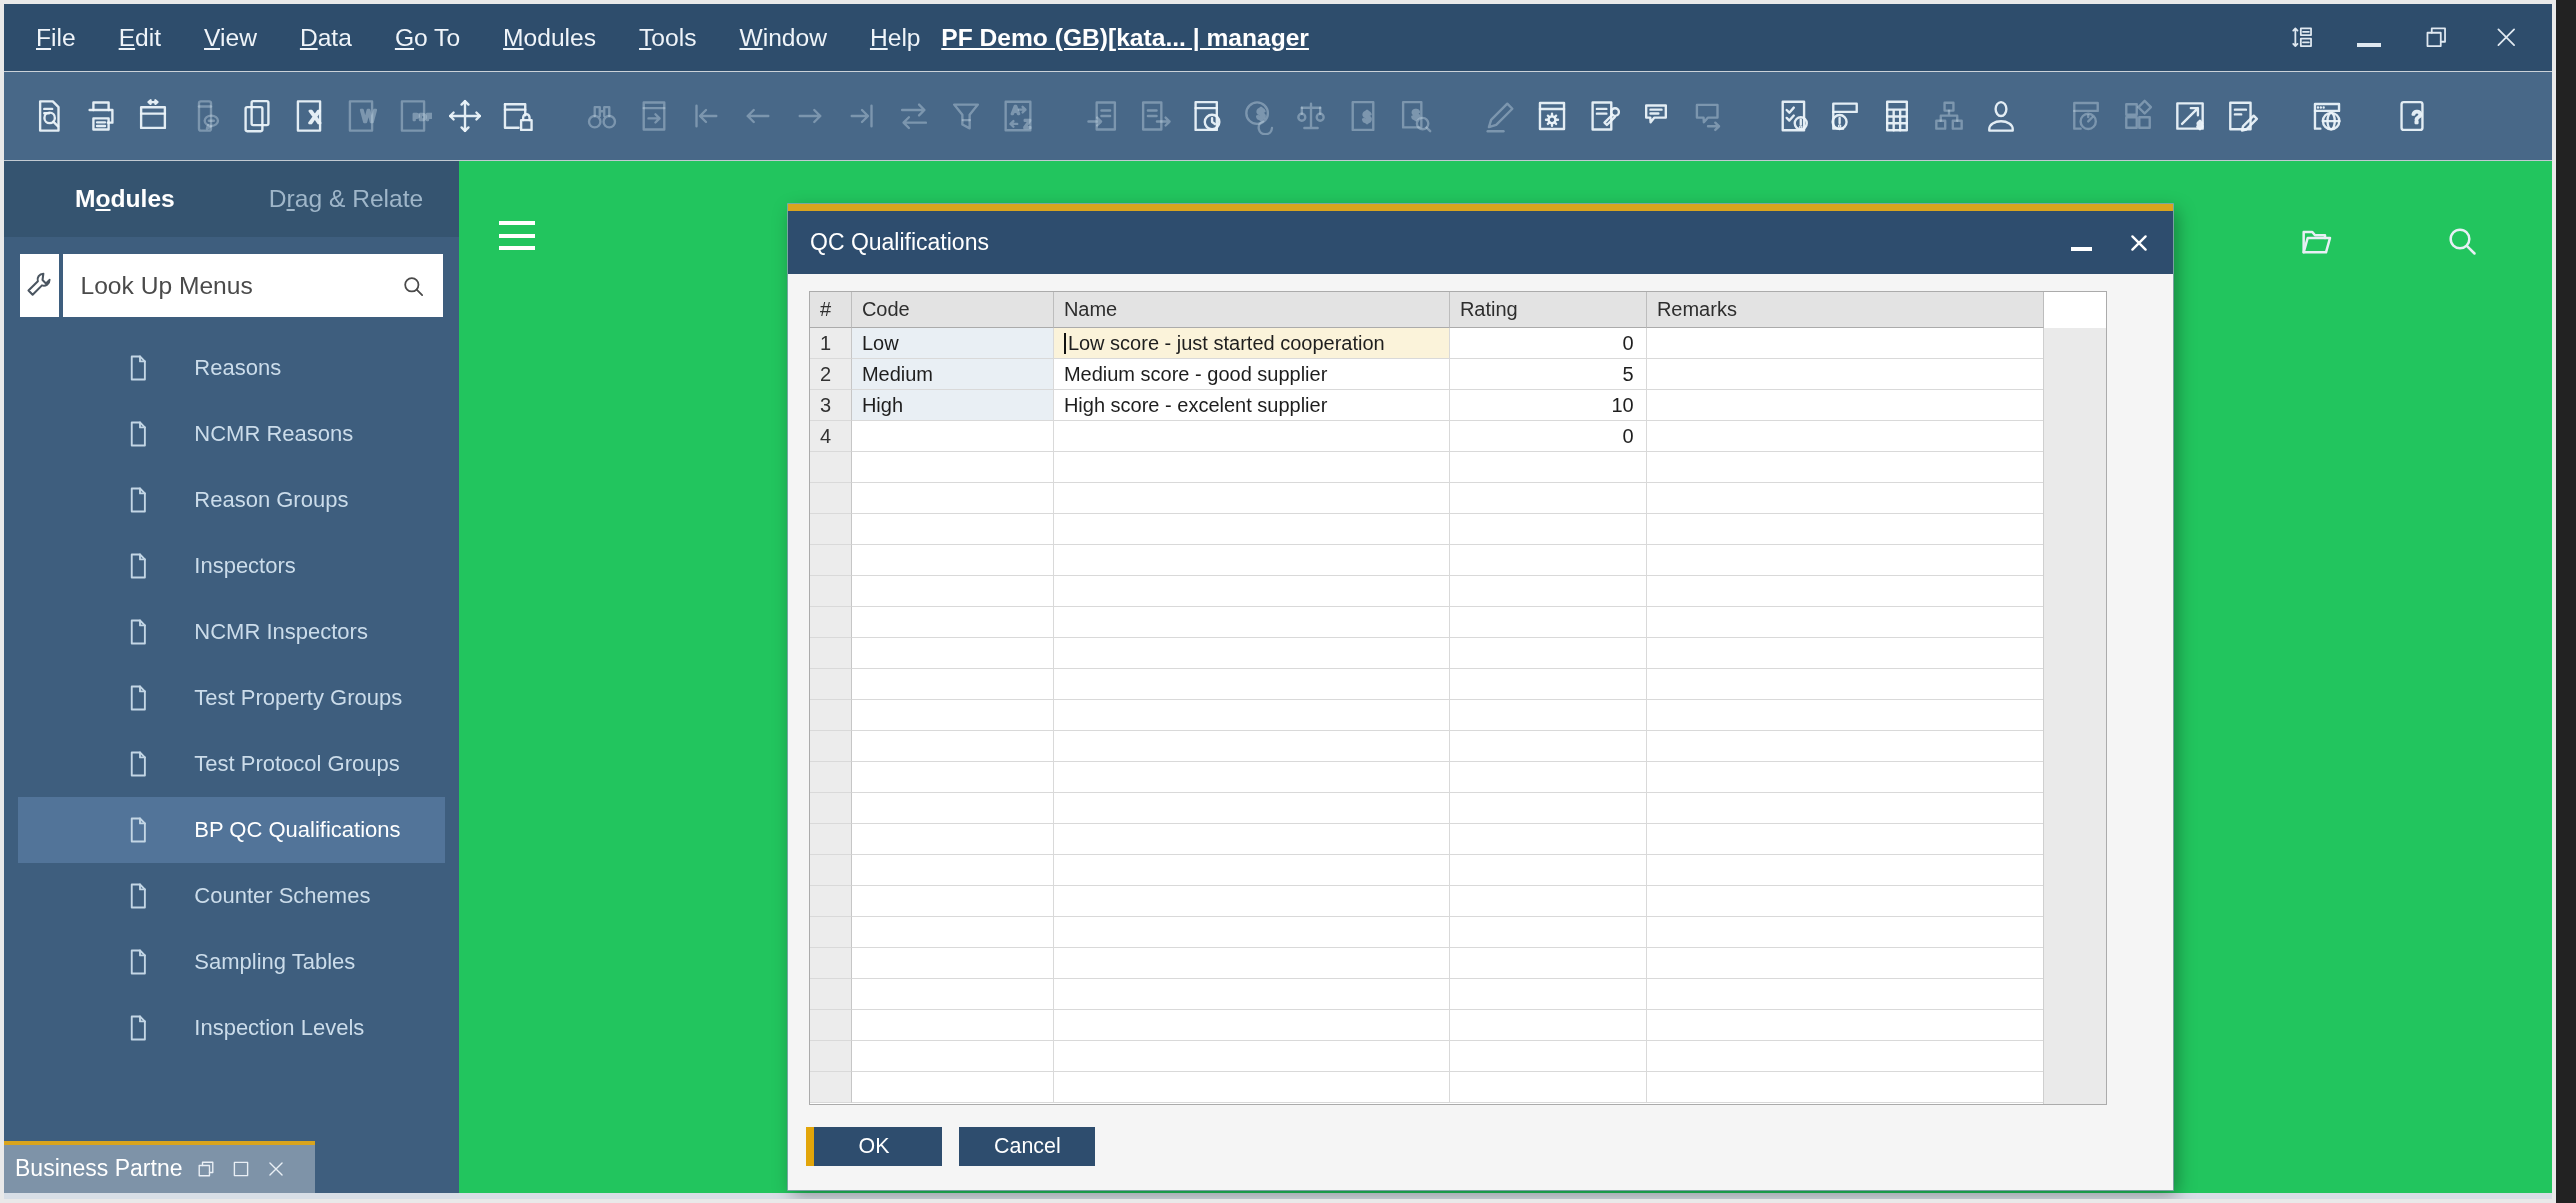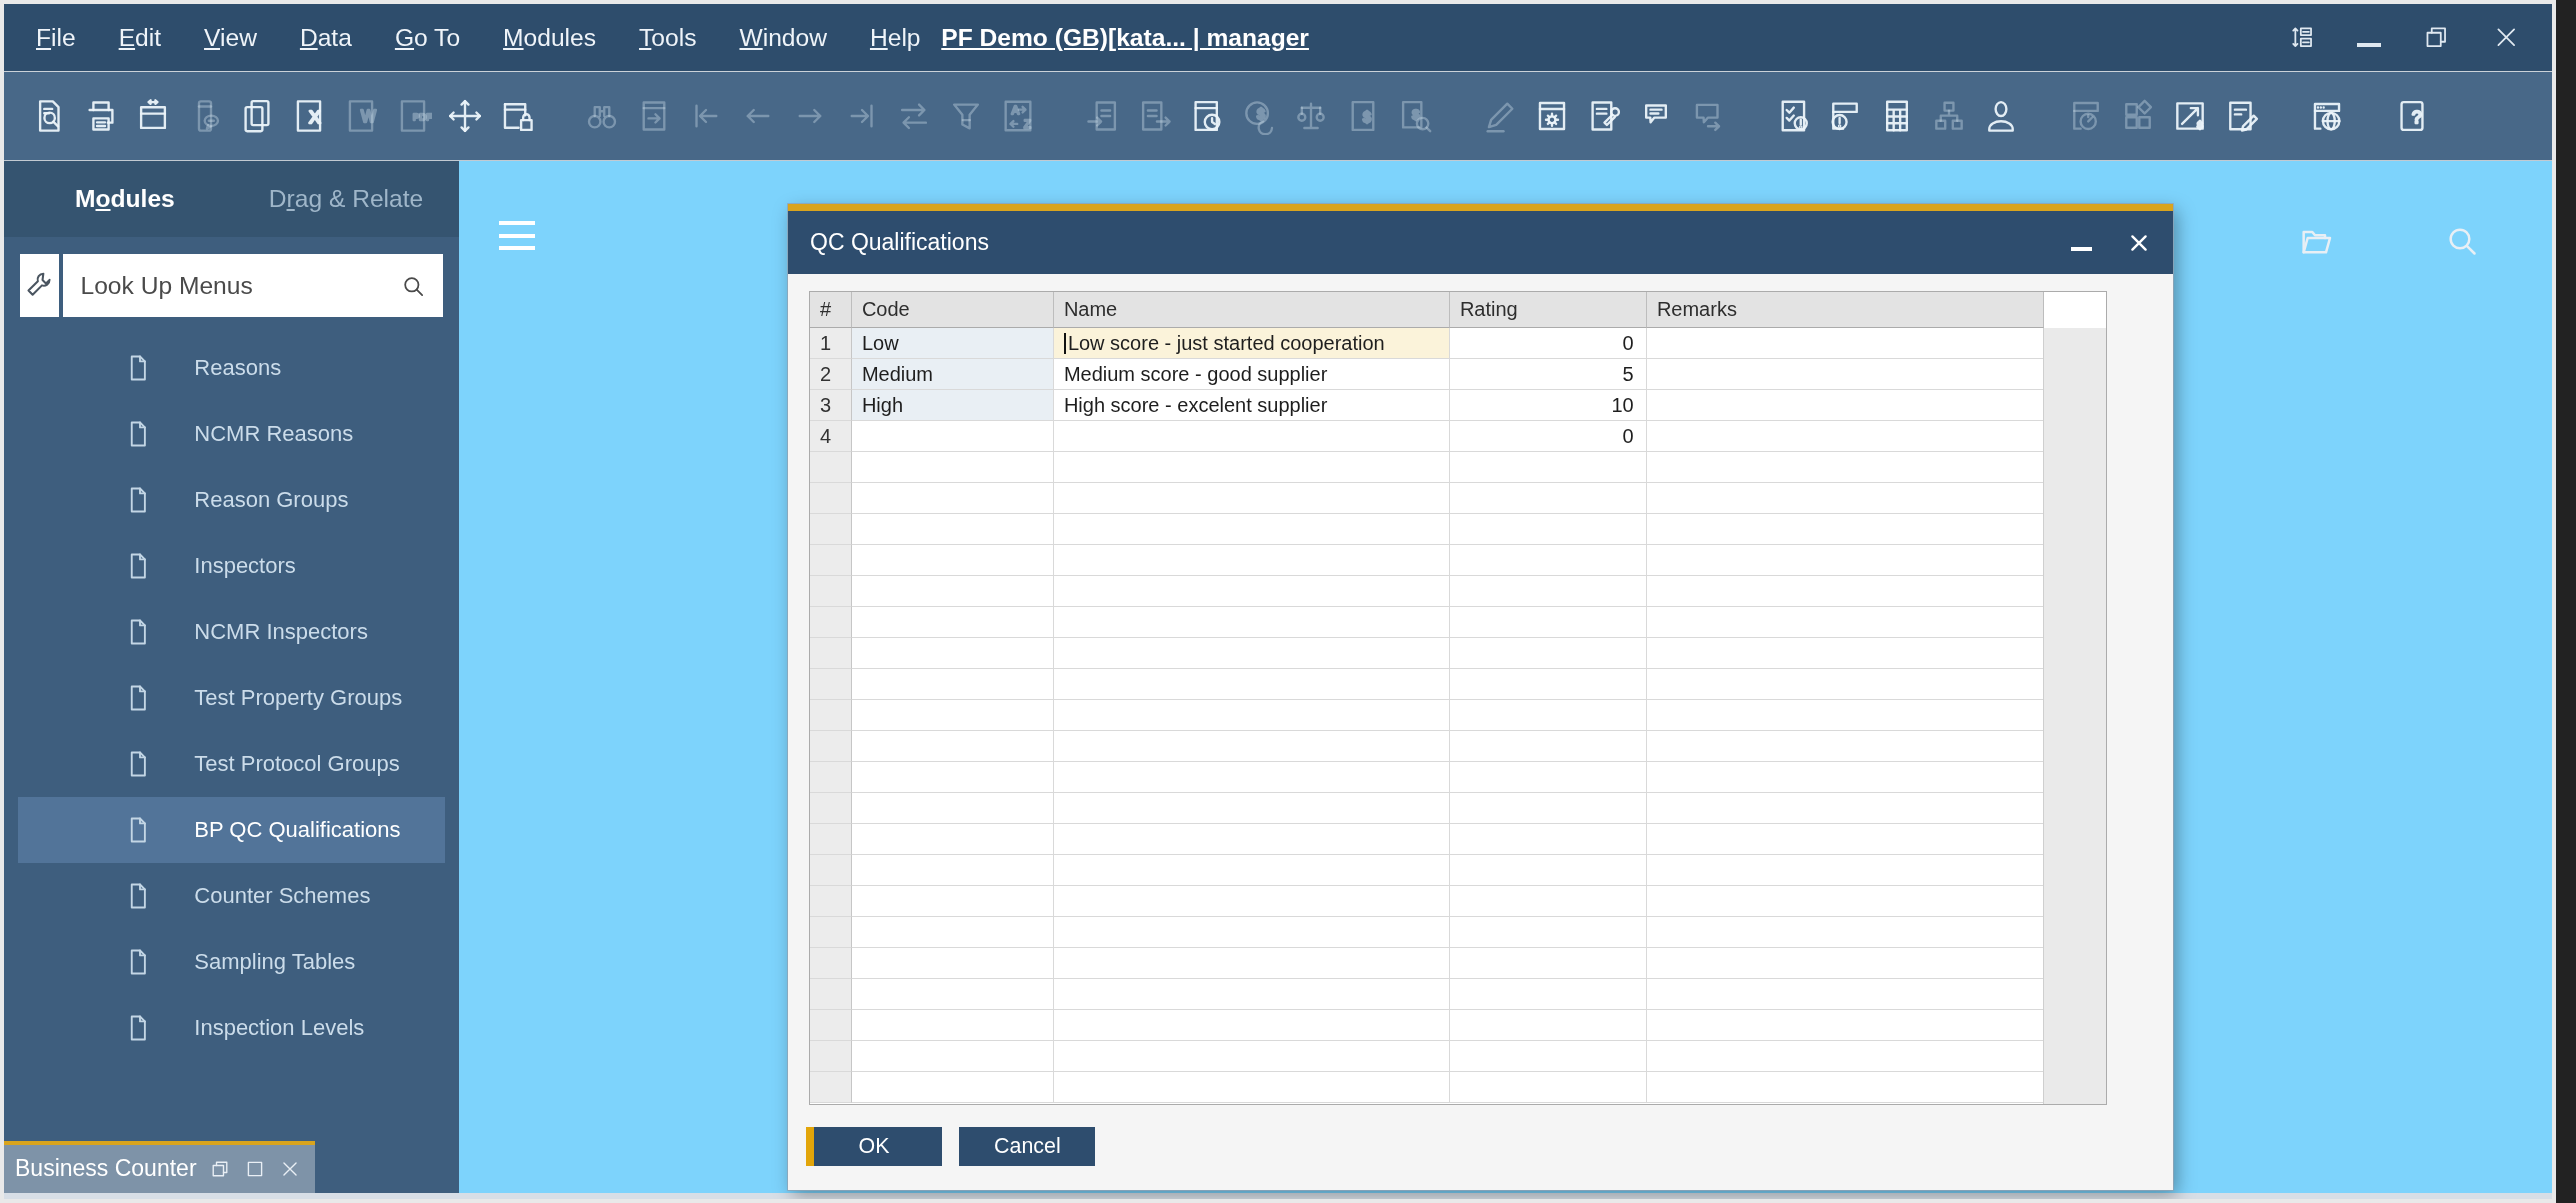--- a/index.html
+++ b/index.html
@@ -49,21 +49,21 @@
              color:#CBDCEA;font-size:22px;white-space:nowrap;}
   .side-item svg{width:30px;height:30px;flex:0 0 auto;color:#C3D6E5;}
   .side-item.selected{background:#527499;color:#FFFFFF;}
   
   .minibar{position:absolute;left:0;bottom:0;width:311px;height:52px;background:#7E93A8;
            border-top:4px solid #D9A41E;display:flex;align-items:center;padding:0 11px;gap:12.7px;z-index:6;}
   .minibar .mtitle{color:#FFFFFF;font-size:23px;white-space:nowrap;overflow:hidden;flex:0 1 auto;}
   .minibar .mi{width:22px;height:22px;color:#E9EFF5;flex:0 0 auto;display:inline-flex;}
   .minibar .mi svg{width:100%;height:100%;}
   
-  .workspace{flex:1;position:relative;background:#7dd3fc;min-width:0;}
+  .workspace{flex:1;position:relative;background:#22c55e;min-width:0;}
   .hamburger{position:absolute;left:40px;top:60px;width:36px;display:flex;flex-direction:column;gap:8.7px;}
   .hamburger i{display:block;height:4px;background:#FFFFFF;}
   .ws-icon{position:absolute;top:60px;width:40px;height:40px;color:#E8EFF5;display:inline-flex;}
   .ws-icon svg{width:100%;height:100%;}
   .ws-icon.folder{right:216px;}
   .ws-icon.search{right:70px;}
   
   .dialog{position:absolute;left:329px;top:43px;width:1385px;height:986px;background:#F5F5F5;
           box-shadow:0 0 0 0.8px #8FA3B5,4px 5.5px 17.4px rgba(0,0,0,0.35);display:flex;flex-direction:column;}
   .dlg-accent{height:7.1px;background:#D9A41E;flex:0 0 auto;}
@@ -927,21 +927,21 @@
             <button class="btn">
                 <span>Cancel</span>
               </button>
           </div>
         </div>
       </div>
 
     </div>
 
     <div class="minibar">
-      <span class="mtitle">Business Counter</span>
+      <span class="mtitle">Business Partne</span>
       <span class="mi">
           <svg class="icon" viewBox="0 0 28 28" width="22" height="22">
             <use href="#s-restore"></use>
           </svg>
         </span>
       <span class="mi">
           <svg class="icon" viewBox="0 0 28 28" width="22" height="22">
             <use href="#s-max"></use>
           </svg>
         </span>

